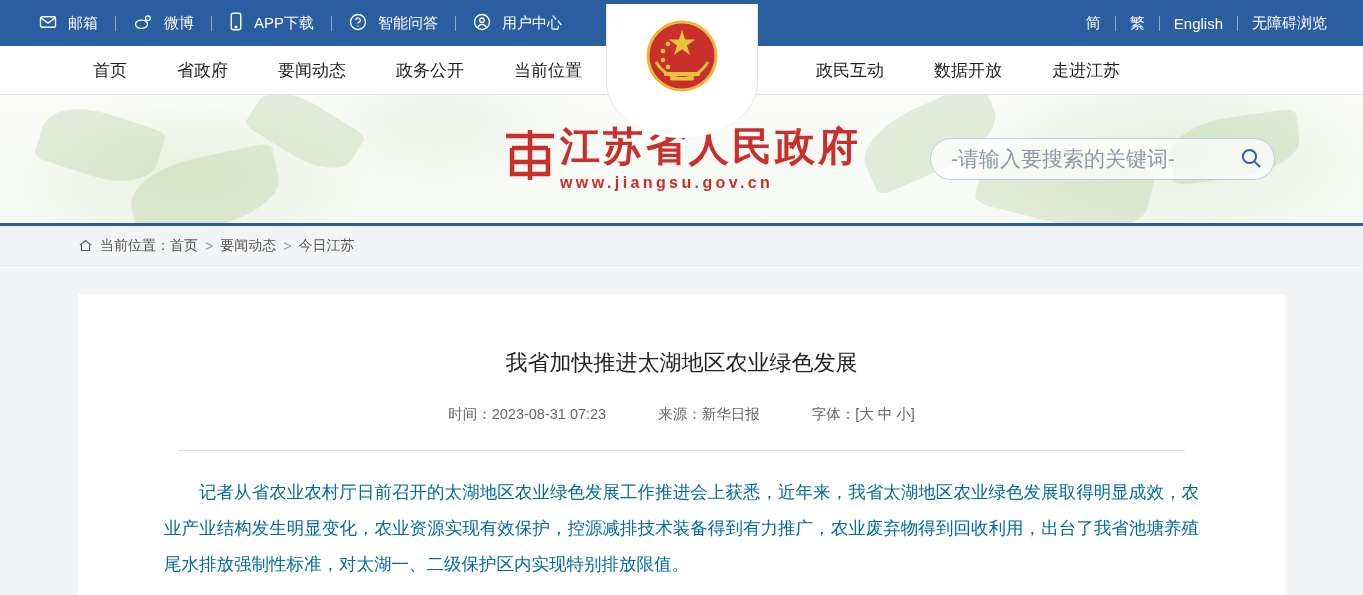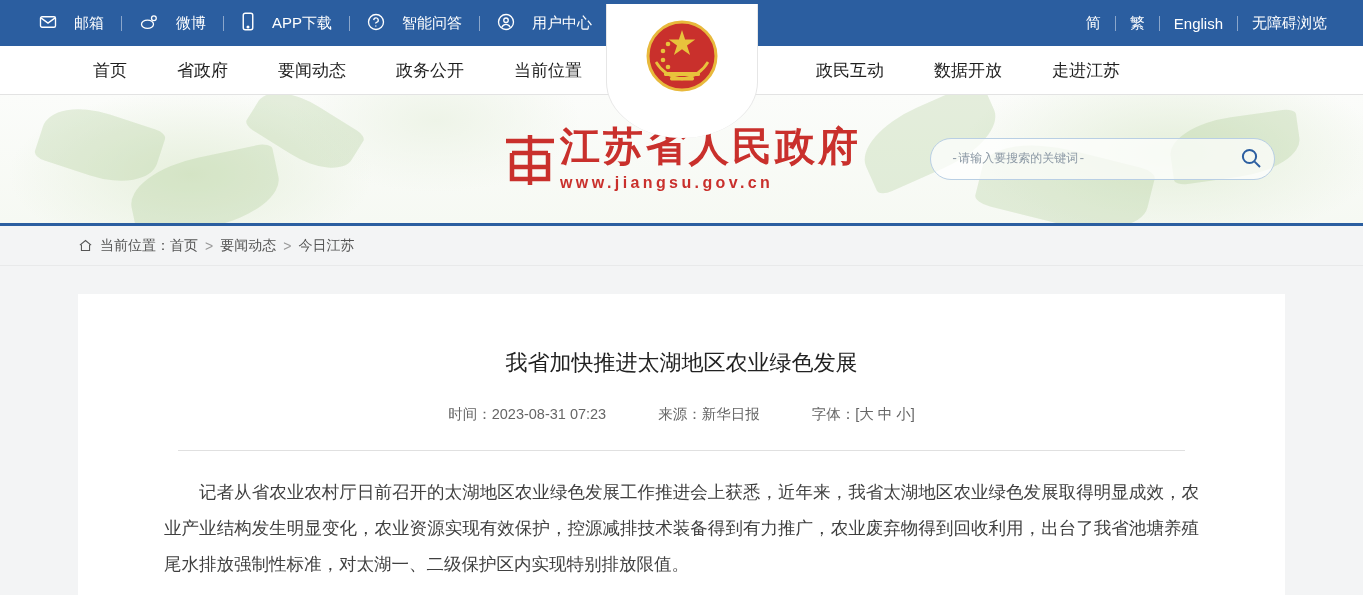--- a/index.html
+++ b/index.html
@@ -17,21 +17,21 @@
     background: #2b5ea0;
     display: flex;
     align-items: center;
     padding: 0 22px;
     color: #ffffff;
     font-size: 15px;
     position: relative;
   }
   .topbar-left { display: flex; align-items: center; gap: 0; }
   .top-link {
-    display: flex; align-items: center; gap: 17px;
+    display: flex; align-items: center; gap: 11px;
     color: #ffffff; text-decoration: none;
     padding: 0 17px;
     white-space: nowrap;
   }
   .top-sep { width: 1px; height: 15px; background: rgba(255,255,255,.45); }
   .topbar-right {
     margin-left: auto;
     display: flex; align-items: center; gap: 0;
     font-size: 15px;
   }
@@ -107,21 +107,21 @@
     border-radius: 50% 10% 50% 10%;
     background: rgba(146,186,112,.22);
   }
   .banner-inner {
     position: relative;
     height: 100%;
     display: flex;
     align-items: center;
     justify-content: center;
   }
-  .logo-block { display: flex; align-items: center; gap: 2px; }
+  .logo-block { display: flex; align-items: flex-start; gap: 2px; }
   .logo-mark {
     width: 56px; height: 56px;
     position: relative;
   }
   .logo-text-main {
     color: #c9302c;
     font-size: 40px;
     font-weight: bold;
     letter-spacing: 3px;
     line-height: 1.05;
@@ -146,23 +146,23 @@
     background: rgba(255,255,255,.72);
     display: flex;
     align-items: center;
     padding: 0 6px 0 18px;
   }
   .search-input {
     flex: 1;
     border: none;
     outline: none;
     background: transparent;
-    font-size: 12px;
+    font-size: 21px;
     color: #6d7a86;
-    font-family: Liberation Mono, monospace;
+    font-family: Liberation Sans, sans-serif;
   }
   .search-input::placeholder { color: #8c99a5; }
   .search-btn {
     width: 34px; height: 34px;
     border: none; background: transparent;
     cursor: pointer;
     display: flex; align-items: center; justify-content: center;
   }
 
   
@@ -211,21 +211,21 @@
   .fontsize-opts span { cursor: pointer; }
   .divider {
     margin: 26px 32px 0 32px;
     border-top: 1px solid #e0e0e0;
   }
   .article-body {
     margin-top: 24px;
     font-family: "Liberation Serif", serif;
     font-size: 17.5px;
     line-height: 2.05;
-    color: #404040;
+    color: #0369a1;
     text-align: justify;
     text-indent: 2em;
     padding: 0 18px;
   }
 </style>
 </head>
 <body>
 
 <div class="topbar">
   <div class="topbar-left">

